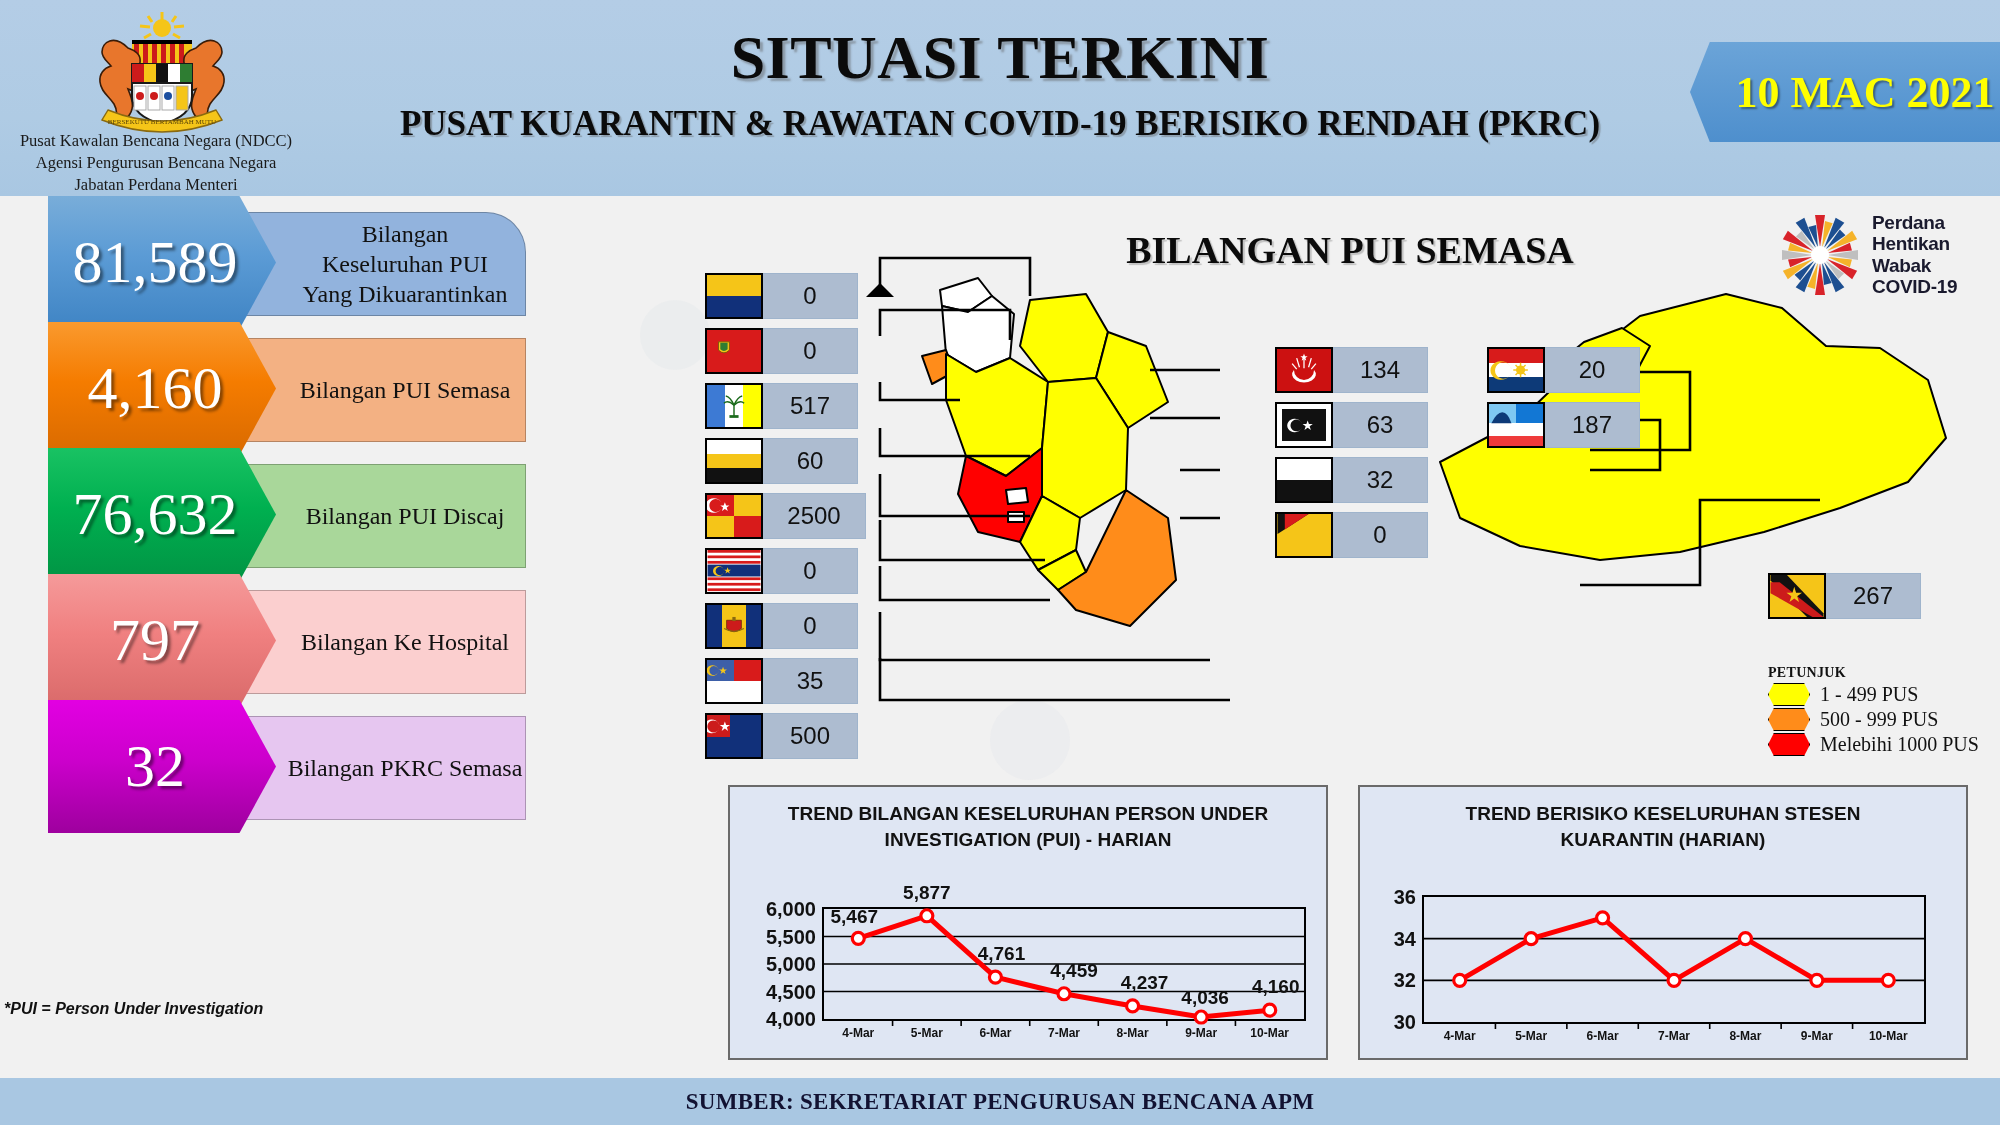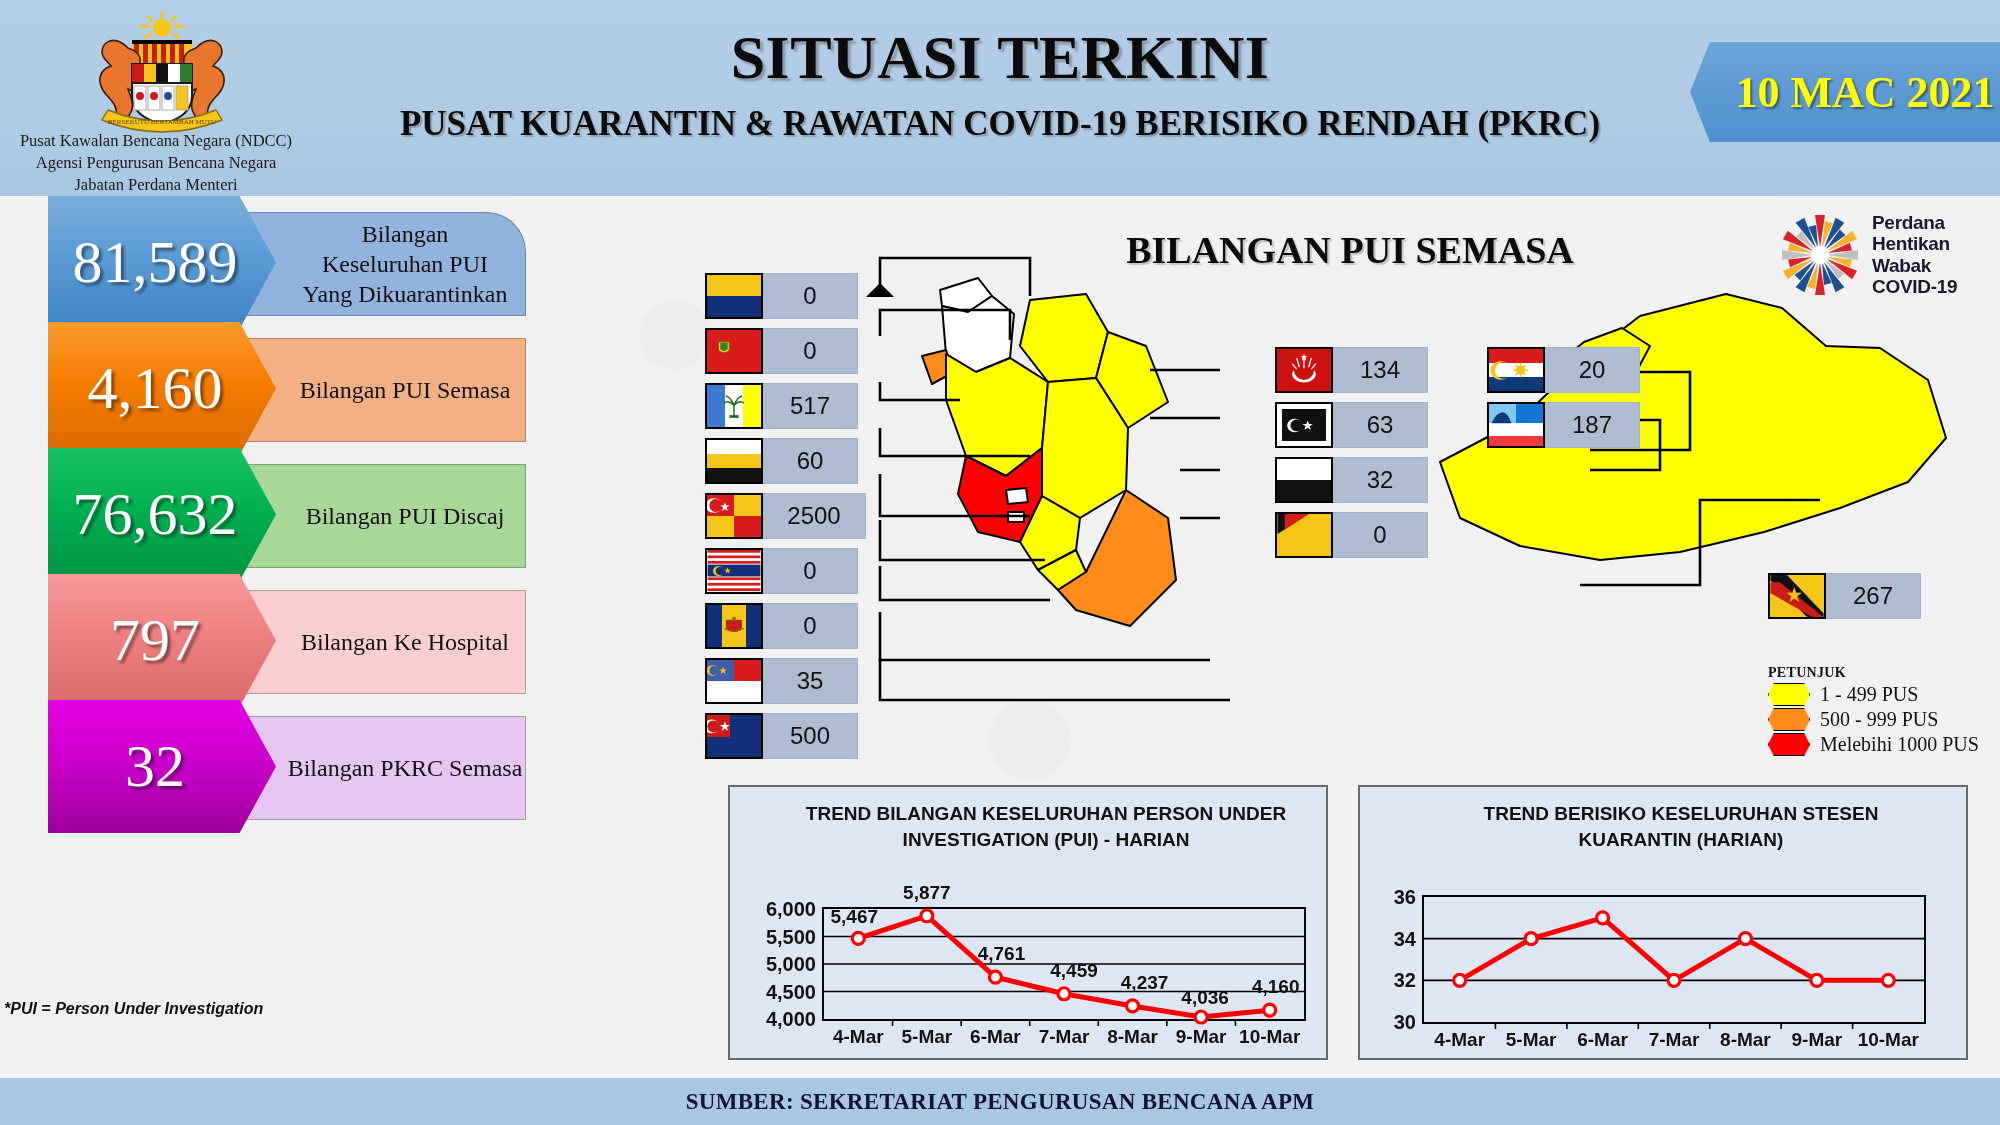--- a/index.html
+++ b/index.html
@@ -122,31 +122,31 @@
   
   .chartbox{
     position:absolute;top:785px;height:275px;
     background:#dfe6f3;border:2px solid #6a6a6a;box-sizing:border-box;
   }
   #chart-left{left:728px;width:600px;}
   #chart-right{left:1358px;width:610px;}
   .chart-title{
     position:absolute;left:0;top:14px;width:100%;text-align:center;
     font-family:"Liberation Sans",sans-serif;font-weight:bold;font-size:19px;
-    color:#121212;line-height:1.35;padding-left:18px;
+    color:#121212;line-height:1.35;
   }
   .plot{position:absolute;}
   .ytick{
     position:absolute;right:100%;transform:translateY(-50%);padding-right:8px;
     font-family:"Liberation Sans",sans-serif;font-weight:bold;font-size:20px;color:#111;
     white-space:nowrap;
   }
   .xtick{
     position:absolute;top:100%;transform:translateX(-50%);padding-top:7px;
-    font-family:"Liberation Sans",sans-serif;font-weight:bold;font-size:19px;color:#111;
+    font-family:"Liberation Sans",sans-serif;font-weight:bold;font-size:12px;color:#111;
     white-space:nowrap;
   }
   .dlabel{
     position:absolute;transform:translate(-50%,-100%);
     font-family:"Liberation Sans",sans-serif;font-weight:bold;font-size:19px;color:#111;
     white-space:nowrap;
   }
 
   
   #footer{

